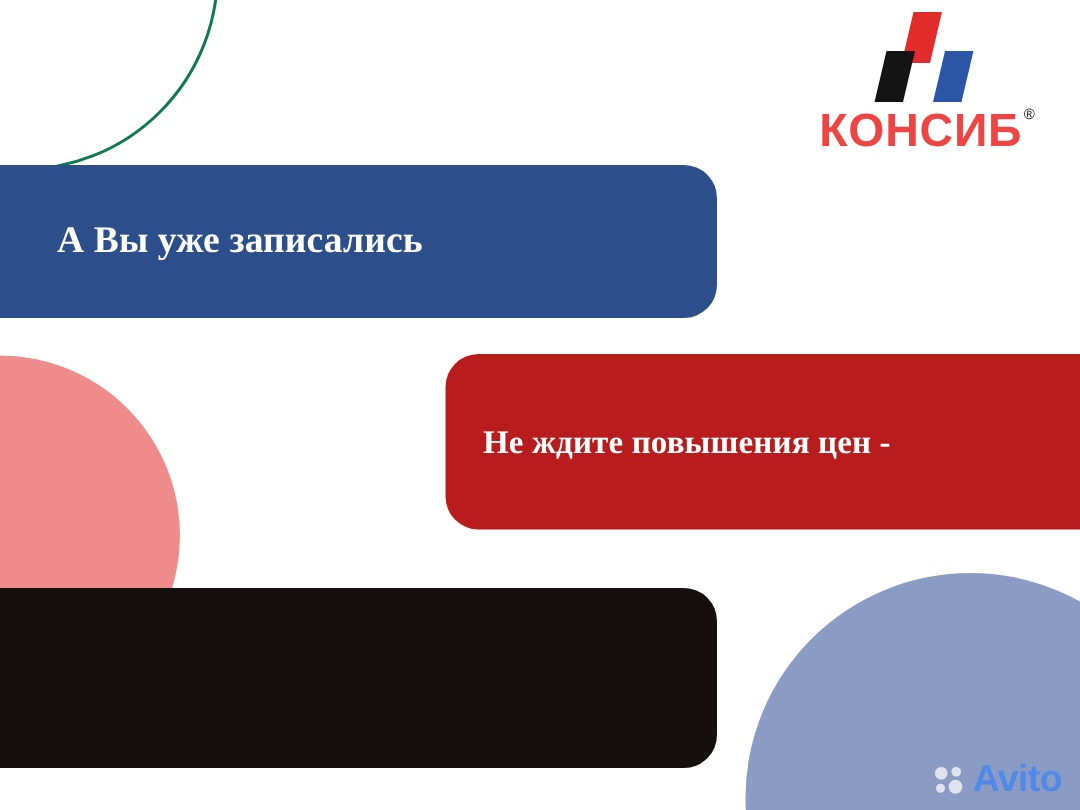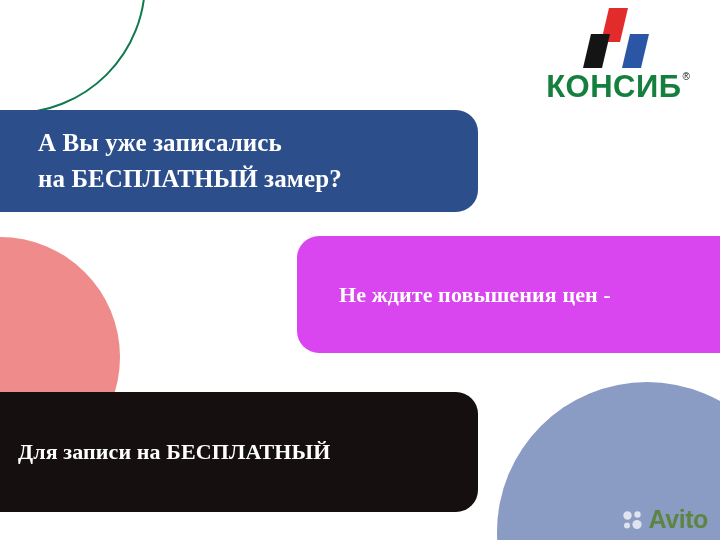--- a/index.html
+++ b/index.html
@@ -70,21 +70,21 @@
     display: flex;
     align-items: flex-start;
     justify-content: center;
     margin-top: 1px;
   }
   #logo-wordmark {
     font-family: "Liberation Sans", "DejaVu Sans", sans-serif;
     font-weight: bold;
     font-size: 31px;
     letter-spacing: 0.5px;
-    color: #15803d;
+    color: #ef4444;
     line-height: 1;
   }
   #logo-registered {
     font-family: "Liberation Sans", "DejaVu Sans", sans-serif;
     font-size: 10px;
     color: #111111;
     line-height: 1;
     margin-left: 1px;
     margin-top: 1px;
   }
@@ -117,23 +117,23 @@
     font-size: 25px;
     line-height: 36px;
     letter-spacing: 0.1px;
   }
 
   #box-red {
     left: 297px;
     top: 236px;
     width: 423px;
     height: 117px;
-    background: #d946ef;
+    background: #b91c1c;
     border-radius: 22px 0 0 22px;
-    padding-left: 42px;
+    padding-left: 25px;
   }
   #box-red .msg-line {
     font-size: 22px;
     line-height: 33px;
     letter-spacing: 0.1px;
   }
 
   #box-black {
     left: -24px;
     top: 392px;
@@ -158,21 +158,21 @@
     display: flex;
     align-items: center;
     gap: 4px;
     opacity: 0.72;
   }
   #avito-dots { display: block; width: 22px; height: 22px; }
   #avito-wordmark {
     font-family: "Liberation Sans", "DejaVu Sans", sans-serif;
     font-size: 25px;
     font-weight: bold;
-    color: #4d7c0f;
+    color: #3b82f6;
     line-height: 1;
     letter-spacing: -0.4px;
   }
 </style>
 </head>
 <body>
 
 <div id="ad-canvas">
 
   <div class="shape" id="circle-green-outline"></div>
@@ -186,29 +186,27 @@
       <polygon points="51,26 70,26 62,60 43,60" fill="#2B56A5"></polygon>
     </svg>
     <div id="logo-wordmark-row">
       <span id="logo-wordmark">КОНСИБ</span>
       <span id="logo-registered">®</span>
     </div>
   </div>
 
   <div class="msg-box" id="box-blue">
     <div class="msg-line">А Вы уже записались</div>
-    <div class="msg-line">на БЕСПЛАТНЫЙ замер?</div>
   </div>
 
   <div class="msg-box" id="box-red">
     <div class="msg-line"> Не ждите повышения цен -</div>
   </div>
 
   <div class="msg-box" id="box-black">
-    <div class="msg-line"> Для записи на БЕСПЛАТНЫЙ</div>
   </div>
 
   <div id="avito-watermark">
     <svg id="avito-dots" viewBox="0 0 22 22">
       <circle cx="5.5" cy="6.5" r="4.2" fill="#ffffff"></circle>
       <circle cx="15.5" cy="5.5" r="3.2" fill="#ffffff"></circle>
       <circle cx="5.0" cy="16.5" r="3.0" fill="#ffffff"></circle>
       <circle cx="15.0" cy="15.5" r="4.6" fill="#ffffff"></circle>
     </svg>
     <span id="avito-wordmark">Avito</span>

